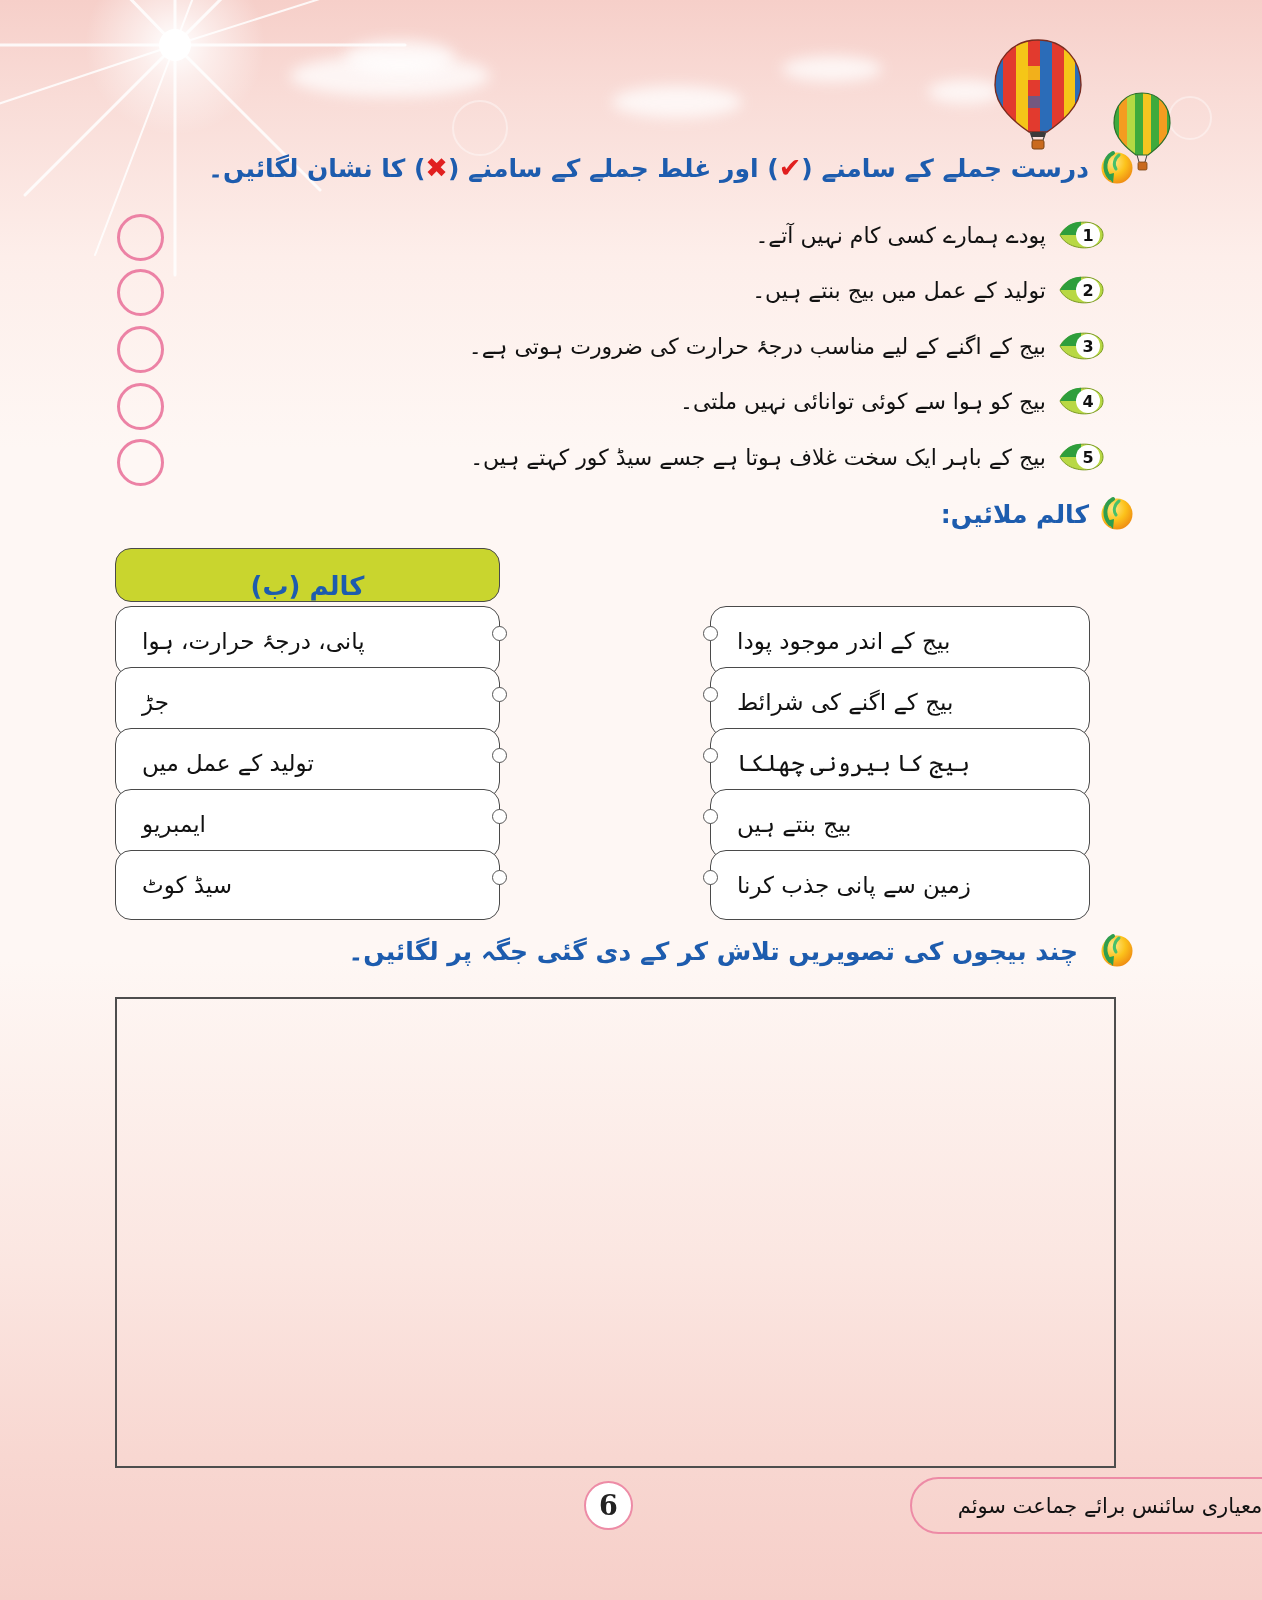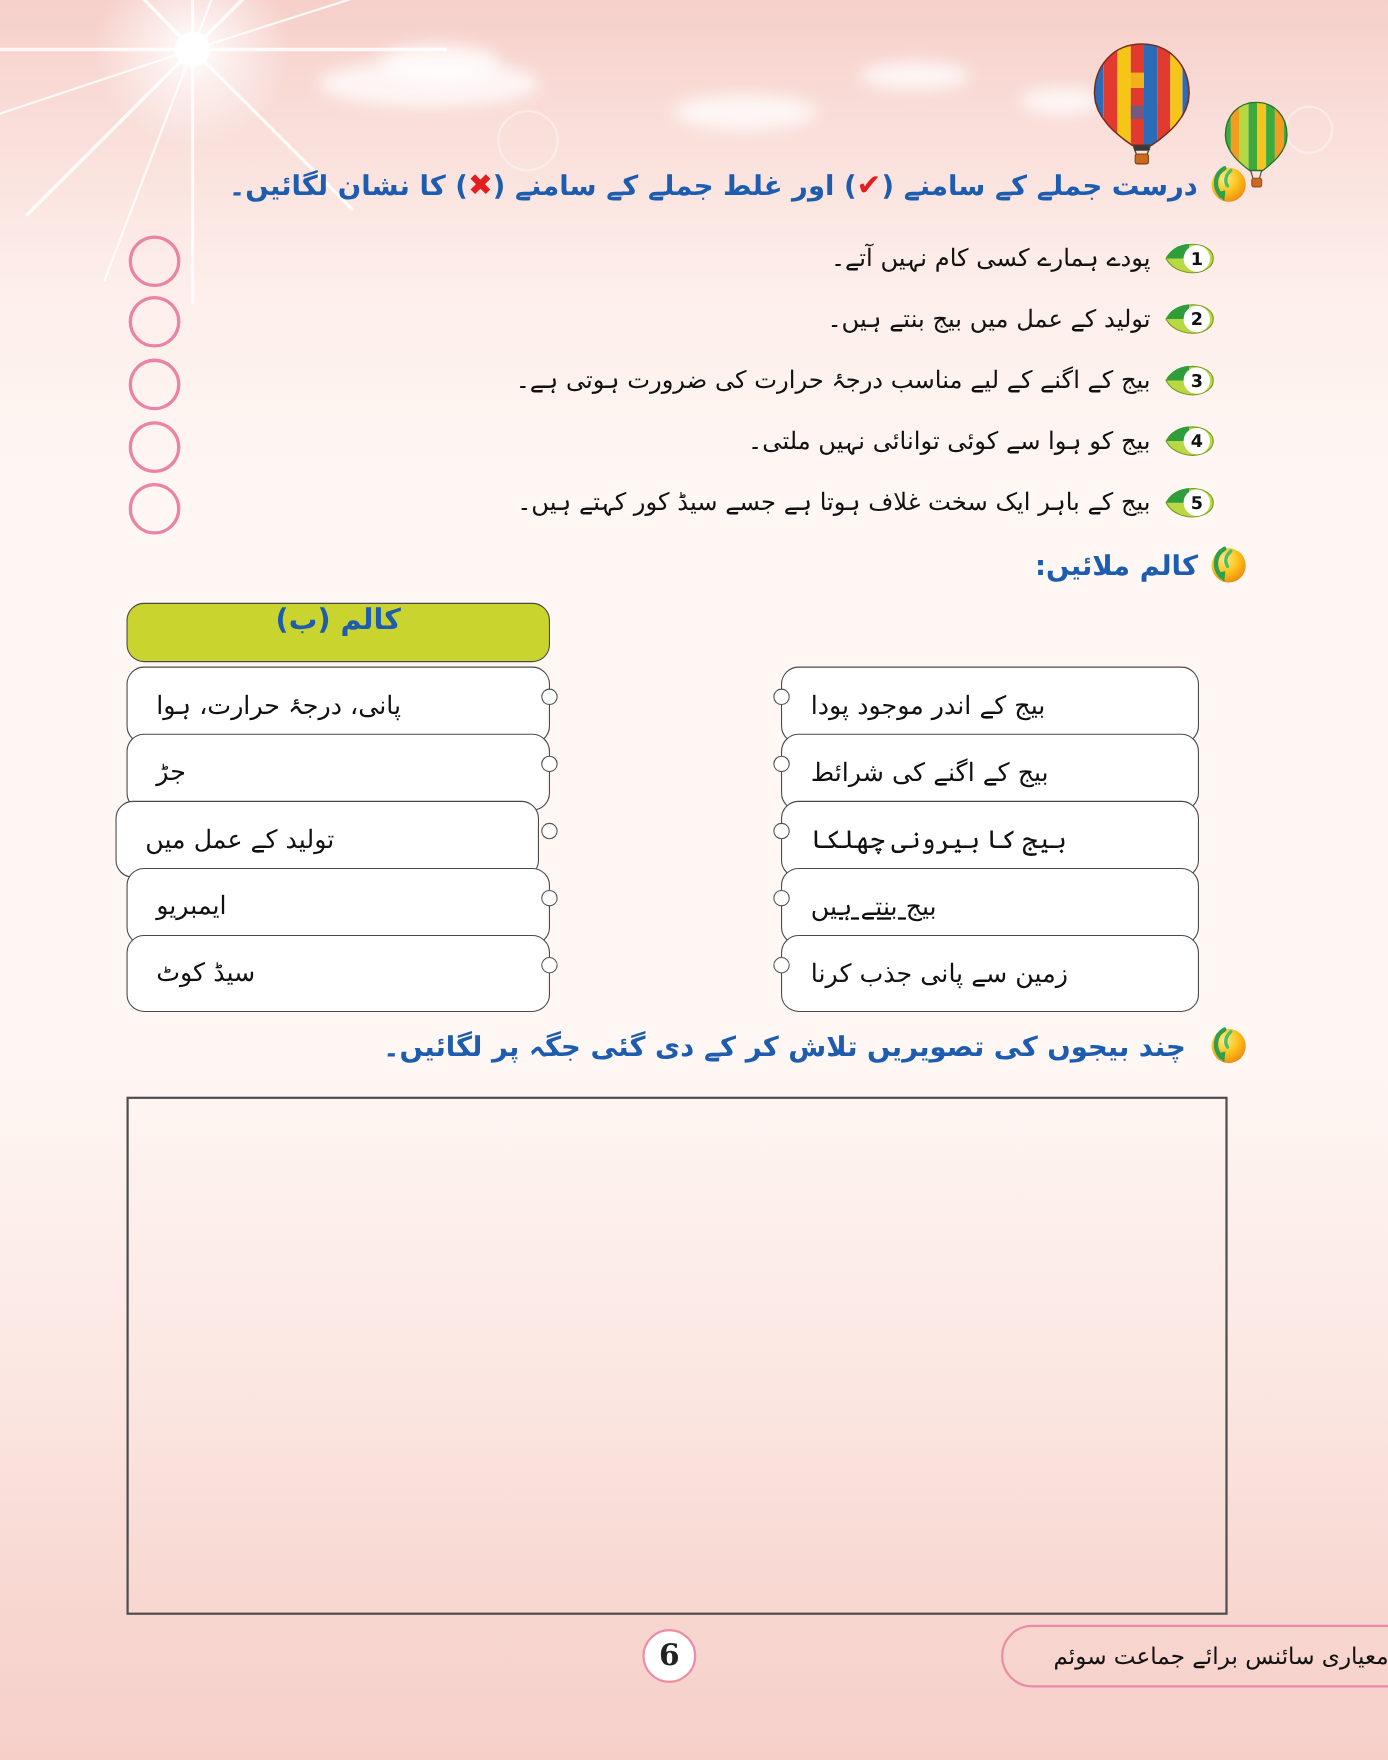--- a/index.html
+++ b/index.html
@@ -18,21 +18,21 @@
   .h-text { color:#1d5cae; font-size:25px; font-weight:bold; white-space:nowrap; }
   .mark { font-weight:bold; font-size:27px; line-height:1; }
   .swirl-icon { width:36px; height:36px; flex:0 0 auto; }
   
   .stmt { position:absolute; direction:rtl; display:flex; align-items:center; gap:12px; }
   .stmt-text { color:#111; font-size:22px; font-weight:500; white-space:nowrap; }
   .eye-icon { width:46px; height:32px; flex:0 0 auto; }
   .ans-circle { position:absolute; width:47px; height:47px; border-radius:50%; border:3px solid #ec82a5; background:transparent; }
   
   .col-header { position:absolute; height:54px; background:#c9d52e; border:1.6px solid #4a4a4a; border-radius:16px;
-    display:flex; align-items:flex-start; justify-content:center; color:#1d5cae; font-size:26px; font-weight:bold; direction:rtl; }
+    display:flex; align-items:flex-end; justify-content:center; color:#1d5cae; font-size:26px; font-weight:bold; direction:rtl; }
   .col-row { position:absolute; height:70px; background:#fff; border:1.6px solid #4a4a4a; border-radius:16px;
     display:flex; align-items:center; justify-content:flex-end; padding:0 26px; direction:rtl; }
   .col-row span { color:#111; font-size:23px; font-weight:500; white-space:nowrap; }
   .dot { position:absolute; width:15px; height:15px; border-radius:50%; background:#fff; border:1.6px solid #555; }
   
   .paste-box { position:absolute; left:115px; top:997px; width:1001px; height:471px; border:2px solid #4d4d4d; background:transparent; }
   .page-num { position:absolute; left:584px; top:1481px; width:49px; height:49px; border-radius:50%;
     background:#fff; border:2px solid #ed8ba6; display:flex; align-items:center; justify-content:center;
     font-family:"DejaVu Serif", serif; font-size:27px; font-weight:bold; color:#222; }
   .footer-pill { position:absolute; left:910px; top:1477px; width:380px; height:57px;
@@ -213,42 +213,42 @@
 
   <div class="col-row" style="left:710px;top:606px;width:380px;">
       <span>بیج کے اندر موجود پودا</span>
     </div>
   <div class="col-row" style="left:710px;top:667px;width:380px;">
       <span>بیج کے اگنے کی شرائط</span>
     </div>
   <div class="col-row" style="left:710px;top:728px;width:380px;font-family:Liberation Serif, serif;">
       <span>بیج کا بیرونی چھلکا</span>
     </div>
-  <div class="col-row" style="left:710px;top:789px;width:380px;text-decoration:underline;">
+  <div class="col-row" style="left:710px;top:789px;width:380px;">
       <span>بیج بنتے ہیں</span>
     </div>
   <div class="col-row" style="left:710px;top:850px;width:380px;">
       <span>زمین سے پانی جذب کرنا</span>
     </div>
   <div class="dot" style="left:703px;top:626px;"></div>
   <div class="dot" style="left:703px;top:687px;"></div>
   <div class="dot" style="left:703px;top:748px;"></div>
   <div class="dot" style="left:703px;top:809px;"></div>
   <div class="dot" style="left:703px;top:870px;"></div>
 
   <div class="col-header" style="left:115px;top:548px;width:385px;">
     <span>کالم (ب)</span>
   </div>
   <div class="col-row" style="left:115px;top:606px;width:385px;">
       <span>پانی، درجۂ حرارت، ہوا</span>
     </div>
   <div class="col-row" style="left:115px;top:667px;width:385px;">
       <span>جڑ</span>
     </div>
-  <div class="col-row" style="left:105px;top:728px;width:385px;">
+  <div class="col-row" style="left:115px;top:728px;width:385px;">
       <span>تولید کے عمل میں</span>
     </div>
   <div class="col-row" style="left:115px;top:789px;width:385px;">
       <span>ایمبریو</span>
     </div>
   <div class="col-row" style="left:115px;top:850px;width:385px;">
       <span>سیڈ کوٹ</span>
     </div>
   <div class="dot" style="left:492px;top:626px;"></div>
   <div class="dot" style="left:492px;top:687px;"></div>

